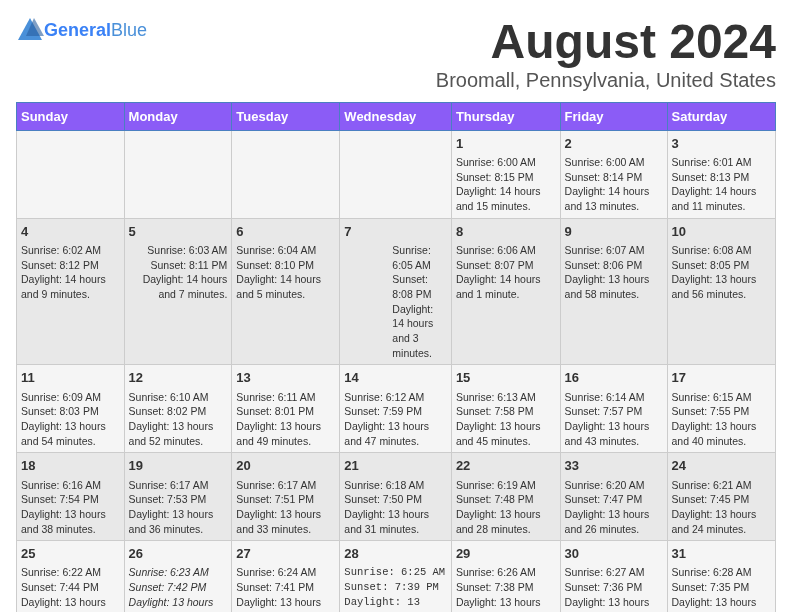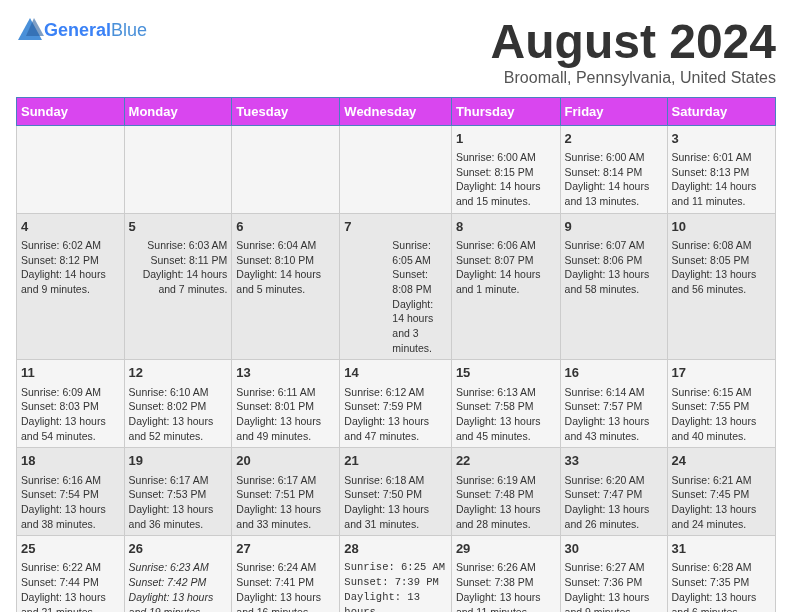--- a/index.html
+++ b/index.html
@@ -23,30 +23,30 @@
     .title-area {
       text-align: right;
     }
     .main-title {
       font-size: 48px;
       font-weight: bold;
       color: #333;
       line-height: 1.1;
     }
     .subtitle {
-      font-size: 16px;
+      font-size: 20px;
       color: #555;
     }
     table {
       width: 100%;
       border-collapse: collapse;
       font-size: 11px;
     }
     thead tr th {
-      background-color: #d946ef;
+      background-color: #8b5cf6;
       color: #fff;
       padding: 6px 4px;
       text-align: left;
       font-size: 13px;
       border: 1px solid #4a7fc1;
     }
     tbody tr td {
       border: 1px solid #ccc;
       vertical-align: top;
       padding: 4px;

